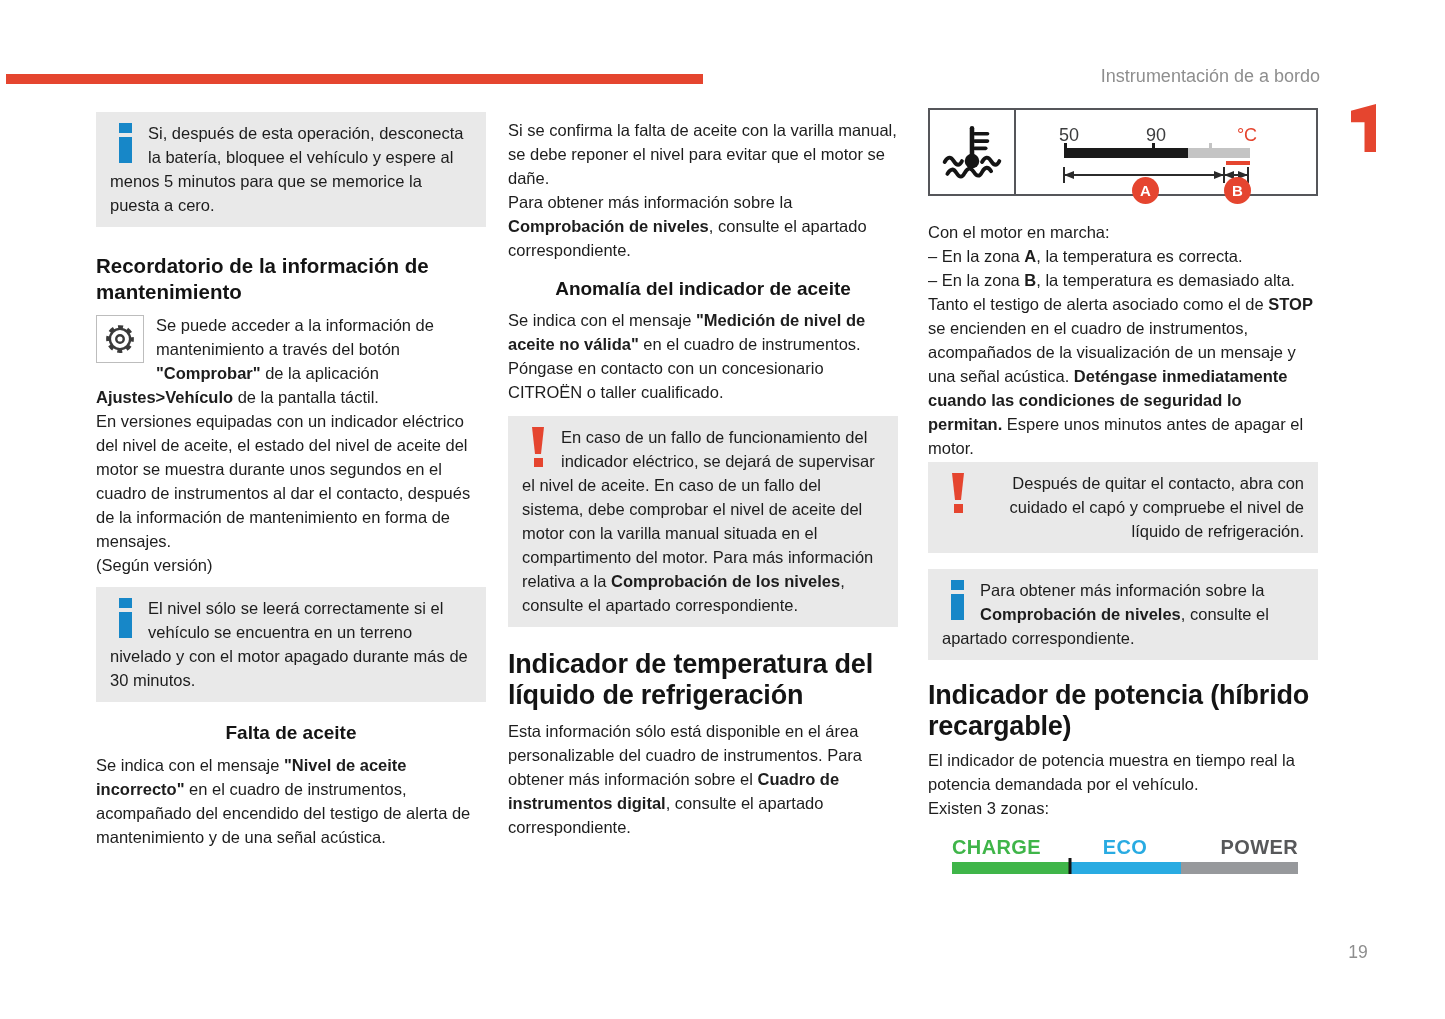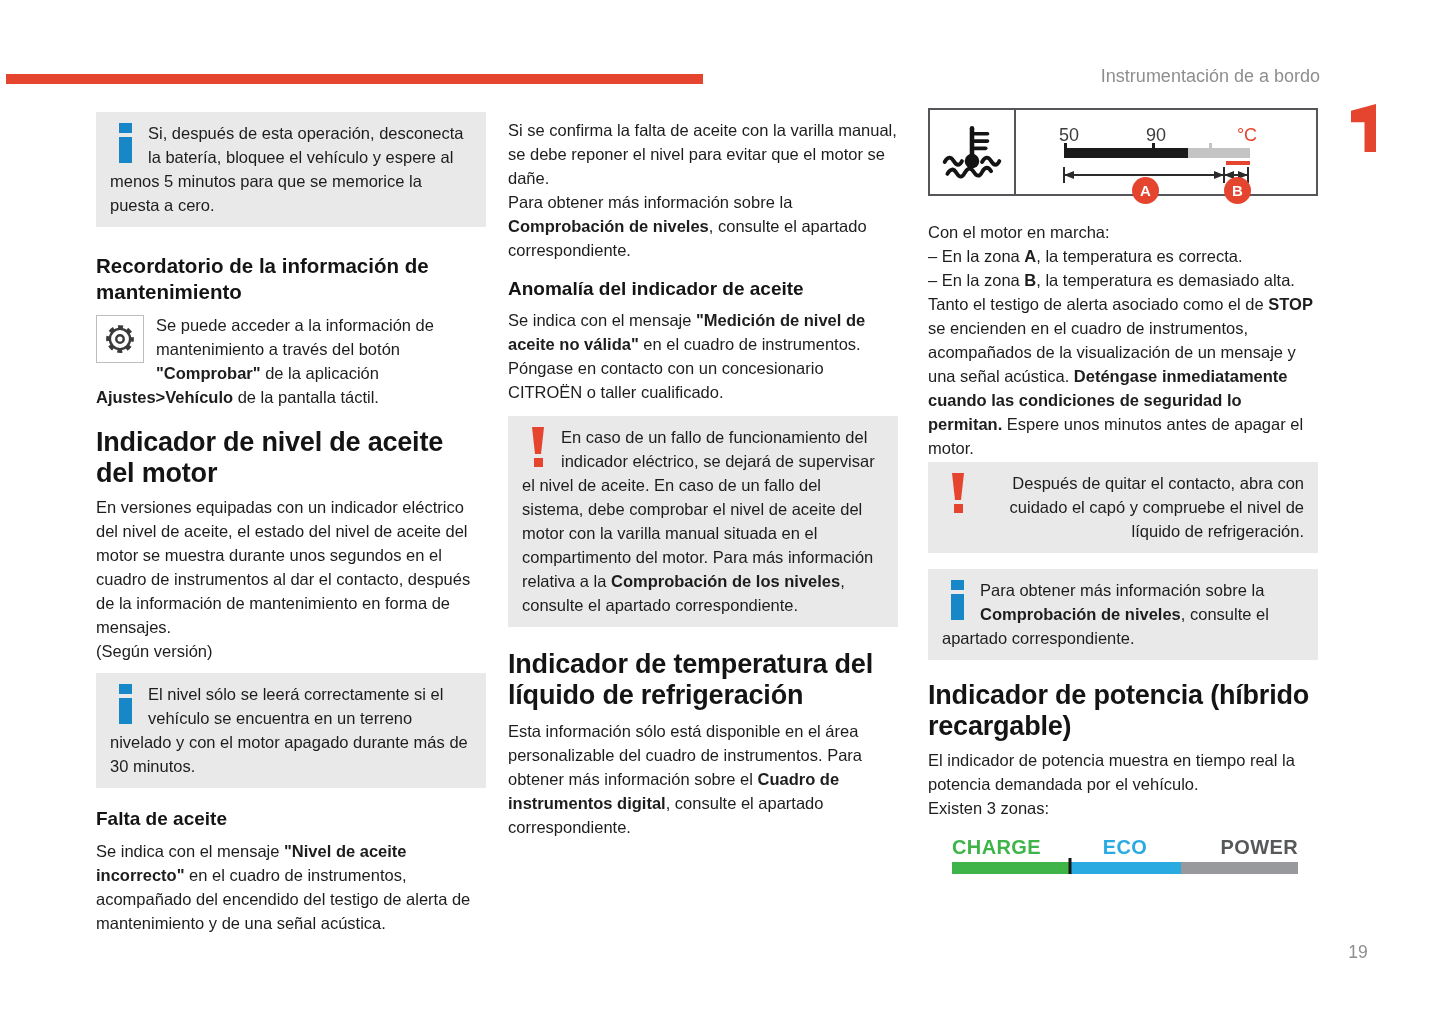--- a/index.html
+++ b/index.html
@@ -15,21 +15,21 @@
   
   .col{position:absolute;width:390px;}
   .col-left{left:96px;top:112px;}
   .col-mid{left:508px;top:118px;}
   .col-right{left:928px;top:108px;}
   p{margin:0;font-size:16.5px;line-height:24px;}
   b{font-weight:bold;}
   h1,h2,h3{margin:0;color:#141414;}
   h1{font-size:27px;line-height:31px;letter-spacing:-0.2px;}
   h2{font-size:20.5px;line-height:26px;}
-  h3{font-size:19px;line-height:25px;}
+  h3{font-size:19px;line-height:25px;text-align:center;}
   .h-maint{margin:26px 0 8px;}
   .h-oil{margin:18px 0 6px;clear:both;}
   .h-falta{margin:18px 0 8px;}
   .h-anom{margin:14px 0 7px;}
   .h-temp{margin:22px 0 8px;}
   .h-power{margin:20px 0 6px;}
   
   .box{background:var(--box,#e9e9e9);padding:9px 14px 10px;overflow:hidden;}
   .mt10{margin-top:10px;} .mt12{margin-top:12px;} .mt14{margin-top:2px;text-align:right;} .mt16{margin-top:16px;} .mt24{margin-top:24px;}
   .icon-i{float:left;width:14px;height:42px;margin:2px 15px 2px 9px;}
@@ -98,21 +98,20 @@
       <div class="gearbox">
         <svg width="36" height="36" viewBox="0 0 48 48">
           <circle cx="24" cy="24" r="15" fill="none" stroke="#3a3a3a" stroke-width="7" stroke-dasharray="6.2 5.6" stroke-dashoffset="3"></circle>
           <circle cx="24" cy="24" r="13.5" fill="#ffffff" stroke="#3a3a3a" stroke-width="3.2"></circle>
           <circle cx="24" cy="24" r="5" fill="none" stroke="#3a3a3a" stroke-width="3.2"></circle>
         </svg>
       </div>
       <p><span>Se puede acceder a la información de mantenimiento a través del botón </span><b>"Comprobar"</b><span> de la aplicación </span><b>Ajustes&gt;Vehículo</b><span> de la pantalla táctil.</span></p>
     </div>
 
-    <h1 class="h-oil">Indicador de nivel de aceite del motor</h1>
     <p>En versiones equipadas con un indicador eléctrico del nivel de aceite, el estado del nivel de aceite del motor se muestra durante unos segundos en el cuadro de instrumentos al dar el contacto, después de la información de mantenimiento en forma de mensajes.</p>
     <p>(Según versión)</p>
 
     <div class="box mt10">
       <div class="icon-i">
           <div class="dot"></div>
           <div class="stem"></div>
         </div>
       <p>El nivel sólo se leerá correctamente si el vehículo se encuentra en un terreno nivelado y con el motor apagado durante más de 30 minutos.</p>
     </div>

